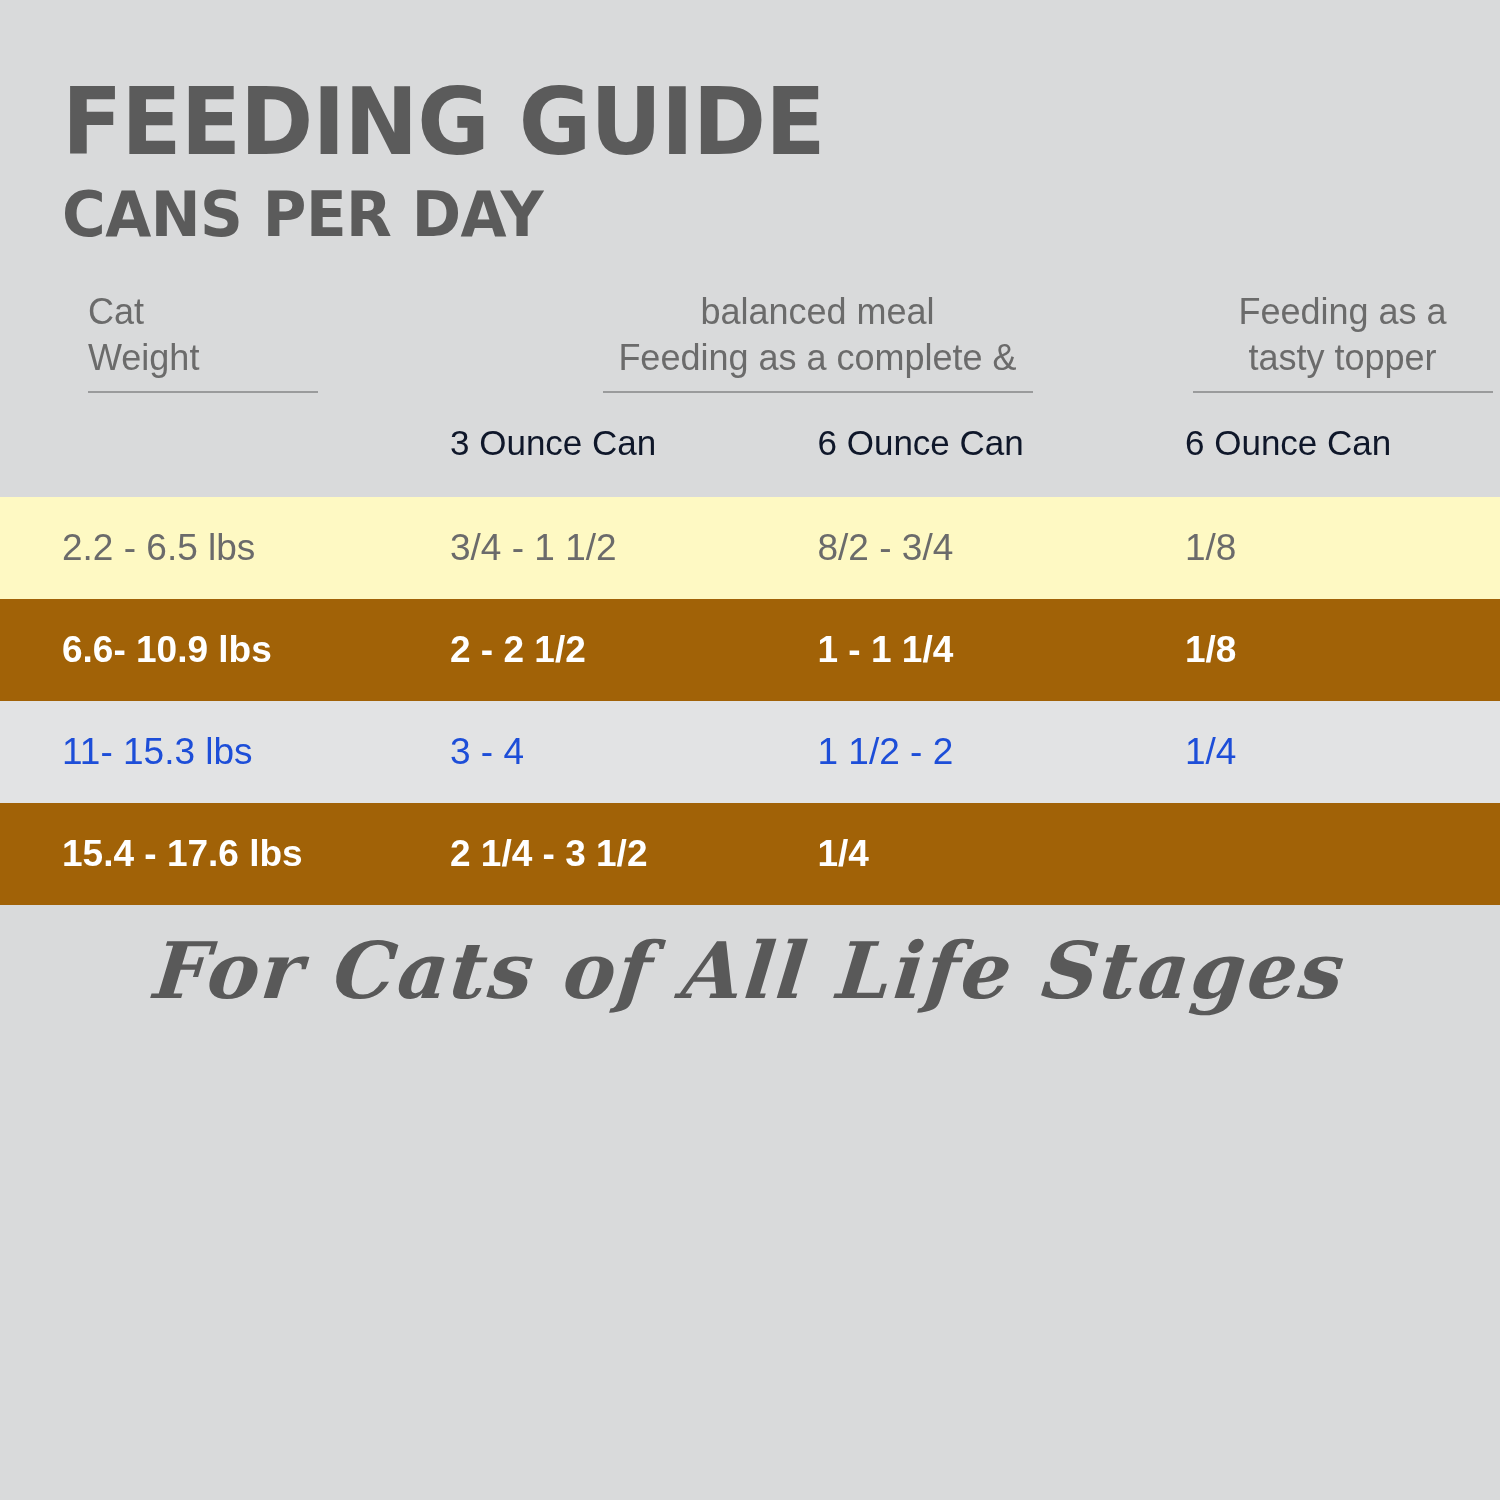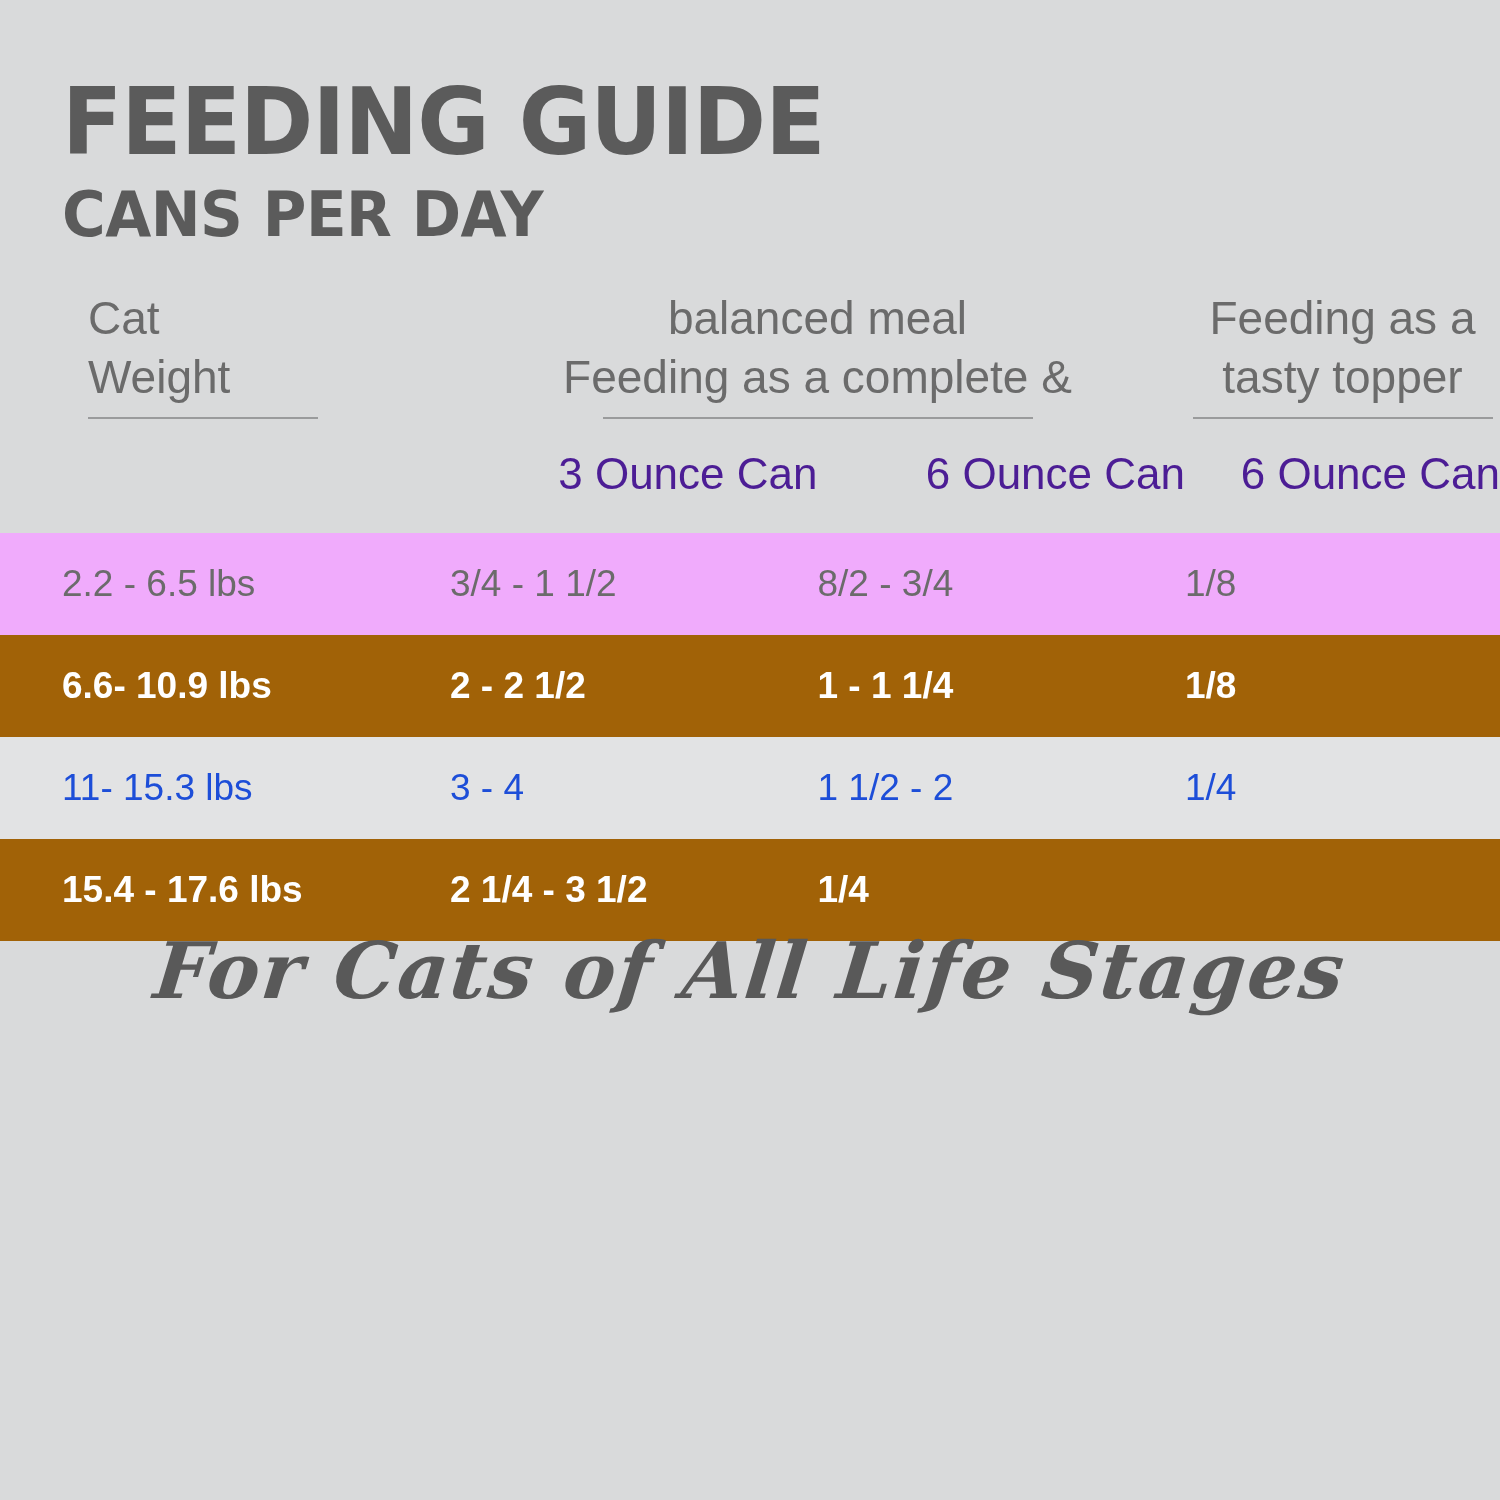--- a/index.html
+++ b/index.html
@@ -66,21 +66,21 @@
   .col-c3       { width: 24.5%; }
   .col-c6       { width: 24.5%; }
   .col-topper   { width: 21.0%; }
 
   
   .head-row {
     align-items: flex-start;
     padding-bottom: 4px;
   }
   .head-cell {
-    font-size: 46px;
+    font-size: 36px;
     line-height: 1.28;
     color: #6b6b6b;
     text-align: center;
     font-weight: normal;
   }
   .head-cell.weight {
     text-align: left;
     padding-left: 26px;
   }
   .head-underline {
@@ -94,31 +94,31 @@
 
   .merged-meal {
     width: 49.0%;
   }
 
   
   .cans-row {
     margin-top: 26px;
   }
   .can-cell {
-    font-size: 44px;
-    color: #4c1d95;
-    text-align: right;
+    font-size: 35px;
+    color: #0f172a;
+    text-align: left;
   }
 
   
   .data-row {
     height: 102px;
   }
   .data-row.light {
-    background: #f0abfc;
+    background: #fef9c3;
     color: #6b6b6b;
   }
   .data-row.dark {
     background: #a16207;
     color: #ffffff;
   }
   .data-row.pale {
     background: #e2e3e4;
     color: #1d4ed8;
   }

